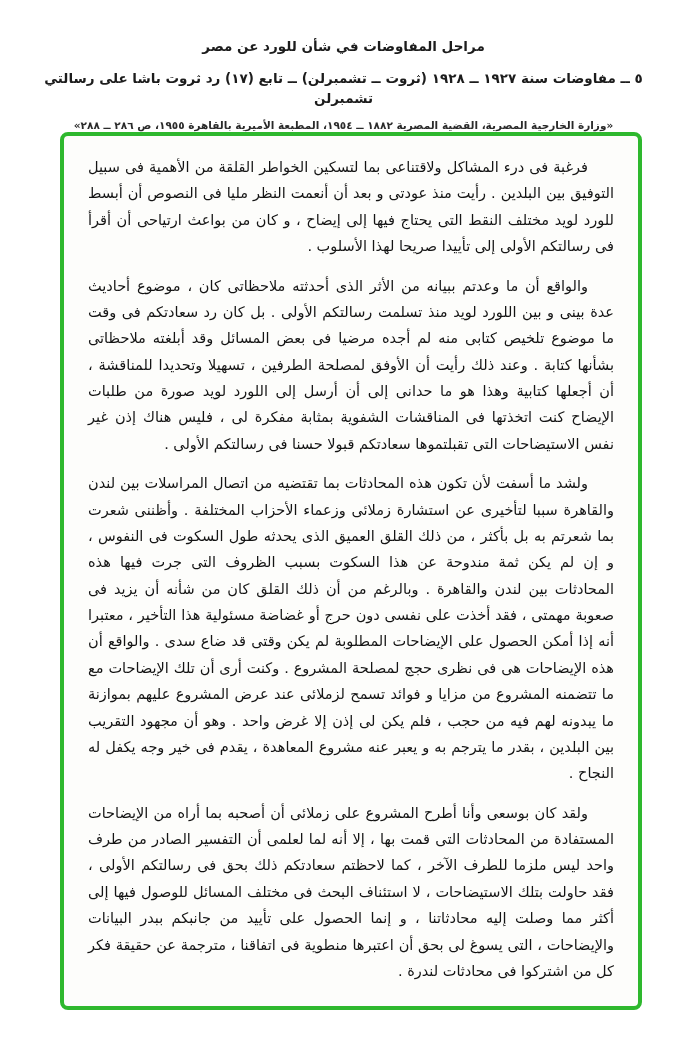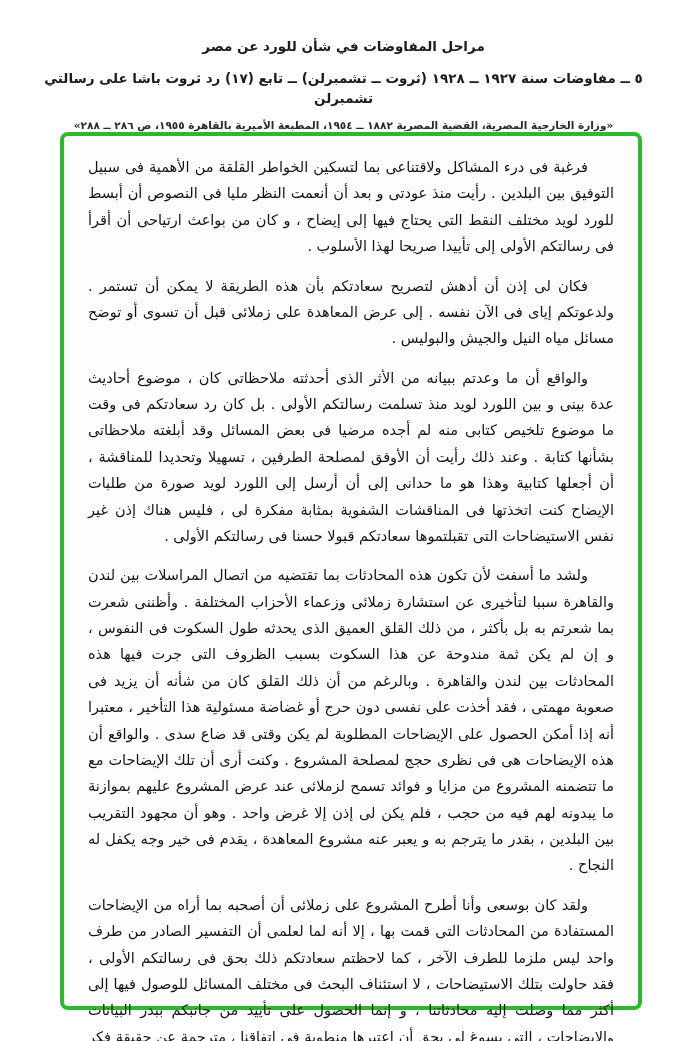--- a/index.html
+++ b/index.html
@@ -76,20 +76,19 @@
 
   <div class="header">
     <div class="doc-title">مراحل المفاوضات في شأن للورد عن مصر</div>
     <div class="doc-subtitle">٥ ــ مفاوضات سنة ١٩٢٧ ــ ١٩٢٨ (ثروت ــ تشمبرلن) ــ تابع (١٧) رد ثروت باشا على رسالتي تشمبرلن</div>
     <div class="doc-source">«وزارة الخارجية المصرية، القضية المصرية ١٨٨٢ ــ ١٩٥٤، المطبعة الأميرية بالقاهرة ١٩٥٥، ص ٢٨٦ ــ ٢٨٨»</div>
   </div>
 
   <div class="text-box">
     <div class="body-text">
       <p>فرغبة فى درء المشاكل ولاقتناعى بما لتسكين الخواطر القلقة من الأهمية فى سبيل التوفيق بين البلدين . رأيت منذ عودتى و بعد أن أنعمت النظر مليا فى النصوص أن أبسط للورد لويد مختلف النقط التى يحتاج فيها إلى إيضاح ، و كان من بواعث ارتياحى أن أقرأ فى رسالتكم الأولى إلى تأييدا صريحا لهذا الأسلوب .</p>
-      <p>فكان لى إذن أن أدهش لتصريح سعادتكم بأن هذه الطريقة لا يمكن أن تستمر . ولدعوتكم إياى فى الآن نفسه . إلى عرض المعاهدة على زملائى قبل أن تسوى أو توضح مسائل مياه النيل والجيش والبوليس .</p>
       <p>والواقع أن ما وعدتم ببيانه من الأثر الذى أحدثته ملاحظاتى كان ، موضوع أحاديث عدة بينى و بين اللورد لويد منذ تسلمت رسالتكم الأولى . بل كان رد سعادتكم فى وقت ما موضوع تلخيص كتابى منه لم أجده مرضيا فى بعض المسائل وقد أبلغته ملاحظاتى بشأنها كتابة . وعند ذلك رأيت أن الأوفق لمصلحة الطرفين ، تسهيلا وتحديدا للمناقشة ، أن أجعلها كتابية وهذا هو ما حدانى إلى أن أرسل إلى اللورد لويد صورة من طلبات الإيضاح كنت اتخذتها فى المناقشات الشفوية بمثابة مفكرة لى ، فليس هناك إذن غير نفس الاستيضاحات التى تقبلتموها سعادتكم قبولا حسنا فى رسالتكم الأولى .</p>
       <p>ولشد ما أسفت لأن تكون هذه المحادثات بما تقتضيه من اتصال المراسلات بين لندن والقاهرة سببا لتأخيرى عن استشارة زملائى وزعماء الأحزاب المختلفة . وأظننى شعرت بما شعرتم به بل بأكثر ، من ذلك القلق العميق الذى يحدثه طول السكوت فى النفوس ، و إن لم يكن ثمة مندوحة عن هذا السكوت بسبب الظروف التى جرت فيها هذه المحادثات بين لندن والقاهرة . وبالرغم من أن ذلك القلق كان من شأنه أن يزيد فى صعوبة مهمتى ، فقد أخذت على نفسى دون حرج أو غضاضة مسئولية هذا التأخير ، معتبرا أنه إذا أمكن الحصول على الإيضاحات المطلوبة لم يكن وقتى قد ضاع سدى . والواقع أن هذه الإيضاحات هى فى نظرى حجج لمصلحة المشروع . وكنت أرى أن تلك الإيضاحات مع ما تتضمنه المشروع من مزايا و فوائد تسمح لزملائى عند عرض المشروع عليهم بموازنة ما يبدونه لهم فيه من حجب ، فلم يكن لى إذن إلا غرض واحد . وهو أن مجهود التقريب بين البلدين ، بقدر ما يترجم به و يعبر عنه مشروع المعاهدة ، يقدم فى خير وجه يكفل له النجاح .</p>
       <p>ولقد كان بوسعى وأنا أطرح المشروع على زملائى أن أصحبه بما أراه من الإيضاحات المستفادة من المحادثات التى قمت بها ، إلا أنه لما لعلمى أن التفسير الصادر من طرف واحد ليس ملزما للطرف الآخر ، كما لاحظتم سعادتكم ذلك بحق فى رسالتكم الأولى ، فقد حاولت بتلك الاستيضاحات ، لا استئناف البحث فى مختلف المسائل للوصول فيها إلى أكثر مما وصلت إليه محادثاتنا ، و إنما الحصول على تأييد من جانبكم ببدر البيانات والإيضاحات ، التى يسوغ لى بحق أن اعتبرها منطوية فى اتفاقنا ، مترجمة عن حقيقة فكر كل من اشتركوا فى محادثات لندرة .</p>
     </div>
   </div>
 
 </div>
 
 </body></html>

